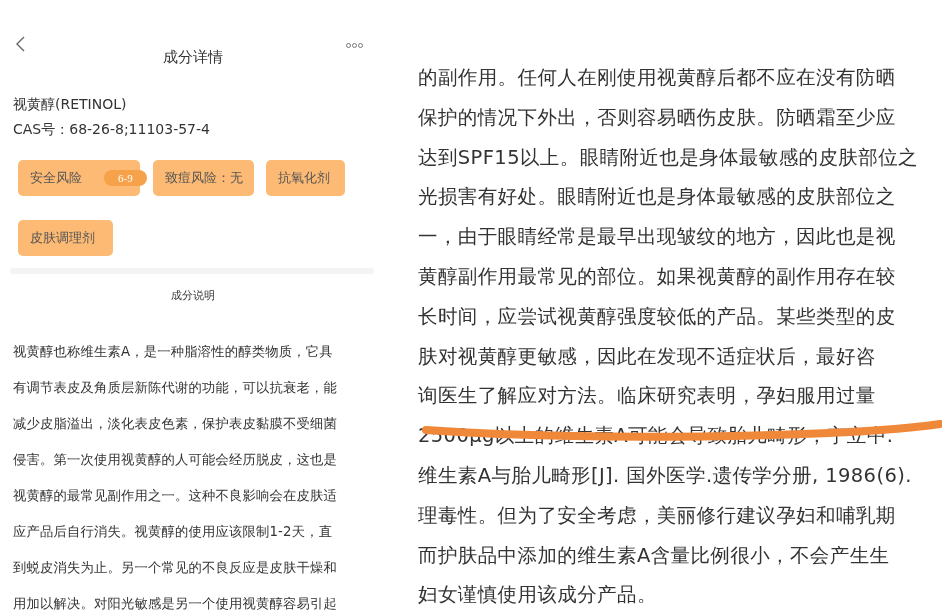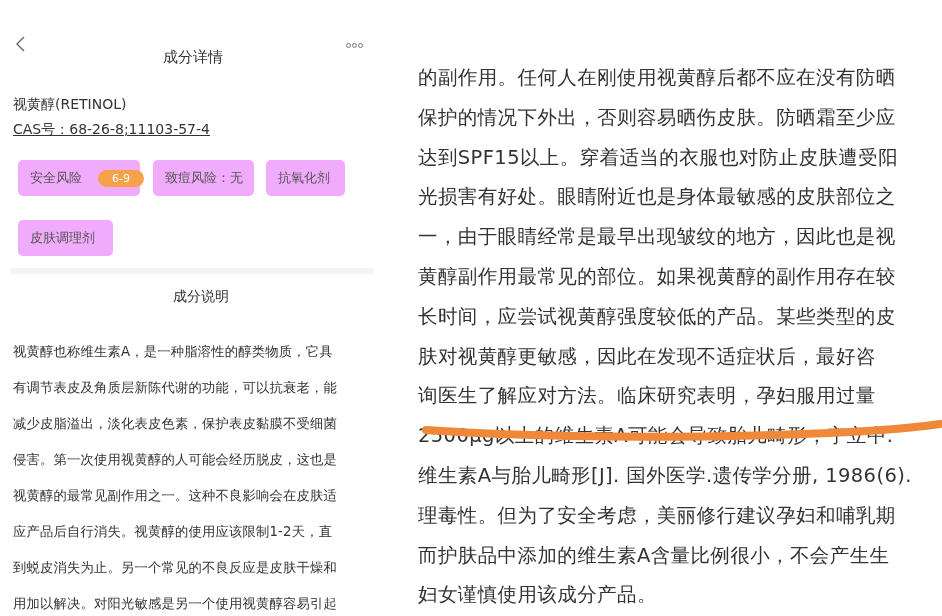--- a/index.html
+++ b/index.html
@@ -8,28 +8,28 @@
 
   .left-panel { position: absolute; left: 0; top: 0; width: 386px; height: 616px; background: #fff; overflow: hidden; }
   .nav-bar { position: absolute; top: 30px; left: 0; width: 386px; height: 34px; }
   .nav-back { position: absolute; left: 14px; top: 4px; width: 20px; height: 24px; cursor: pointer; }
   .nav-back svg { width: 14px; height: 20px; }
   .nav-title { position: absolute; left: 0; right: 0; text-align: center; top: 6px; font-size: 15px; color: #333; margin-top: 12px; }
   .nav-more { position: absolute; right: 20px; top: 8px; width: 20px; height: 14px; cursor: pointer; display: flex; align-items: center; gap: 1px; }
   .nav-more span { width: 5px; height: 5px; border: 1px solid #777; border-radius: 50%; display: inline-block; }
 
   .ingredient-name { position: absolute; left: 13px; top: 96px; font-size: 14px; color: #333; text-align: right; }
-  .cas-line { position: absolute; left: 13px; top: 121px; font-size: 14px; color: #333; text-decoration: underline; }
+  .cas-line { position: absolute; left: 13px; top: 121px; font-size: 14px; color: #333; }
 
   .tags { position: absolute; left: 18px; top: 160px; width: 360px; }
-  .tag { position: absolute; height: 36px; background: #f0abfc; border-radius: 5px; font-size: 13px; color: #555; display: flex; align-items: center; padding: 0 12px; cursor: pointer; white-space: nowrap; }
-  .tag-badge { margin-left: 16px; background: #f5a24a; color: #fff; font-size: 11px; border-radius: 10px; padding: 2px 14px; }
+  .tag { position: absolute; height: 36px; background: #fdba74; border-radius: 5px; font-size: 13px; color: #555; display: flex; align-items: center; padding: 0 12px; cursor: pointer; white-space: nowrap; font-family: Liberation Serif, serif; }
+  .tag-badge { margin-left: 22px; background: #f5a24a; color: #fff; font-size: 11px; border-radius: 10px; padding: 2px 14px; }
 
   .divider { position: absolute; left: 10px; top: 268px; width: 364px; height: 6px; background: #f3f3f3; border-radius: 3px; }
-  .section-title { position: absolute; left: 8px; width: 386px; top: 288px; text-align: center; font-size: 14px; color: #333; }
+  .section-title { position: absolute; left: 0; width: 386px; top: 288px; text-align: center; font-size: 11px; color: #333; }
 
   .desc-left { position: absolute; left: 13px; top: 330px; width: 362px; font-size: 13.3px; line-height: 28px; color: #333; letter-spacing: 0.2px; }
   .desc-left .line { display: block; white-space: nowrap; height: 28px; margin-top: 8px; }
 
   .right-panel { position: absolute; left: 396px; top: 0; width: 546px; height: 616px; background: #fff; overflow: hidden; }
   .desc-right { position: absolute; left: 22px; top: 58px; width: 520px; font-size: 19.5px; line-height: 39.8px; color: #333; }
   .desc-right .line { display: block; white-space: nowrap; height: 39.8px; letter-spacing: 0.4px; }
 
   .highlight-stroke { position: absolute; left: 26px; top: 420px; width: 520px; height: 24px; pointer-events: none; }
 </style>
@@ -83,21 +83,21 @@
     <span class="line">到蜕皮消失为止。另一个常见的不良反应是皮肤干燥和</span>
     <span class="line">用加以解决。对阳光敏感是另一个使用视黄醇容易引起</span>
     <span class="line">的副作用。任何人在刚使用视黄醇后都不应在没有防晒</span>
   </div>
 </div>
 
 <div class="right-panel">
   <div class="desc-right">
     <span class="line">的副作用。任何人在刚使用视黄醇后都不应在没有防晒</span>
     <span class="line">保护的情况下外出，否则容易晒伤皮肤。防晒霜至少应</span>
-    <span class="line">达到SPF15以上。穿着适当的衣服也对防止皮肤遭受阳</span>
+    <span class="line">达到SPF15以上。眼睛附近也是身体最敏感的皮肤部位之</span>
     <span class="line">光损害有好处。眼睛附近也是身体最敏感的皮肤部位之</span>
     <span class="line">一，由于眼睛经常是最早出现皱纹的地方，因此也是视</span>
     <span class="line">黄醇副作用最常见的部位。如果视黄醇的副作用存在较</span>
     <span class="line">长时间，应尝试视黄醇强度较低的产品。某些类型的皮</span>
     <span class="line">肤对视黄醇更敏感，因此在发现不适症状后，最好咨</span>
     <span class="line">询医生了解应对方法。临床研究表明，孕妇服用过量</span>
     <span class="line">2500μg以上的维生素A可能会导致胎儿畸形，宁立中.</span>
     <span class="line">维生素A与胎儿畸形[J]. 国外医学.遗传学分册, 1986(6).</span>
     <span class="line">理毒性。但为了安全考虑，美丽修行建议孕妇和哺乳期</span>
     <span class="line">而护肤品中添加的维生素A含量比例很小，不会产生生</span>

